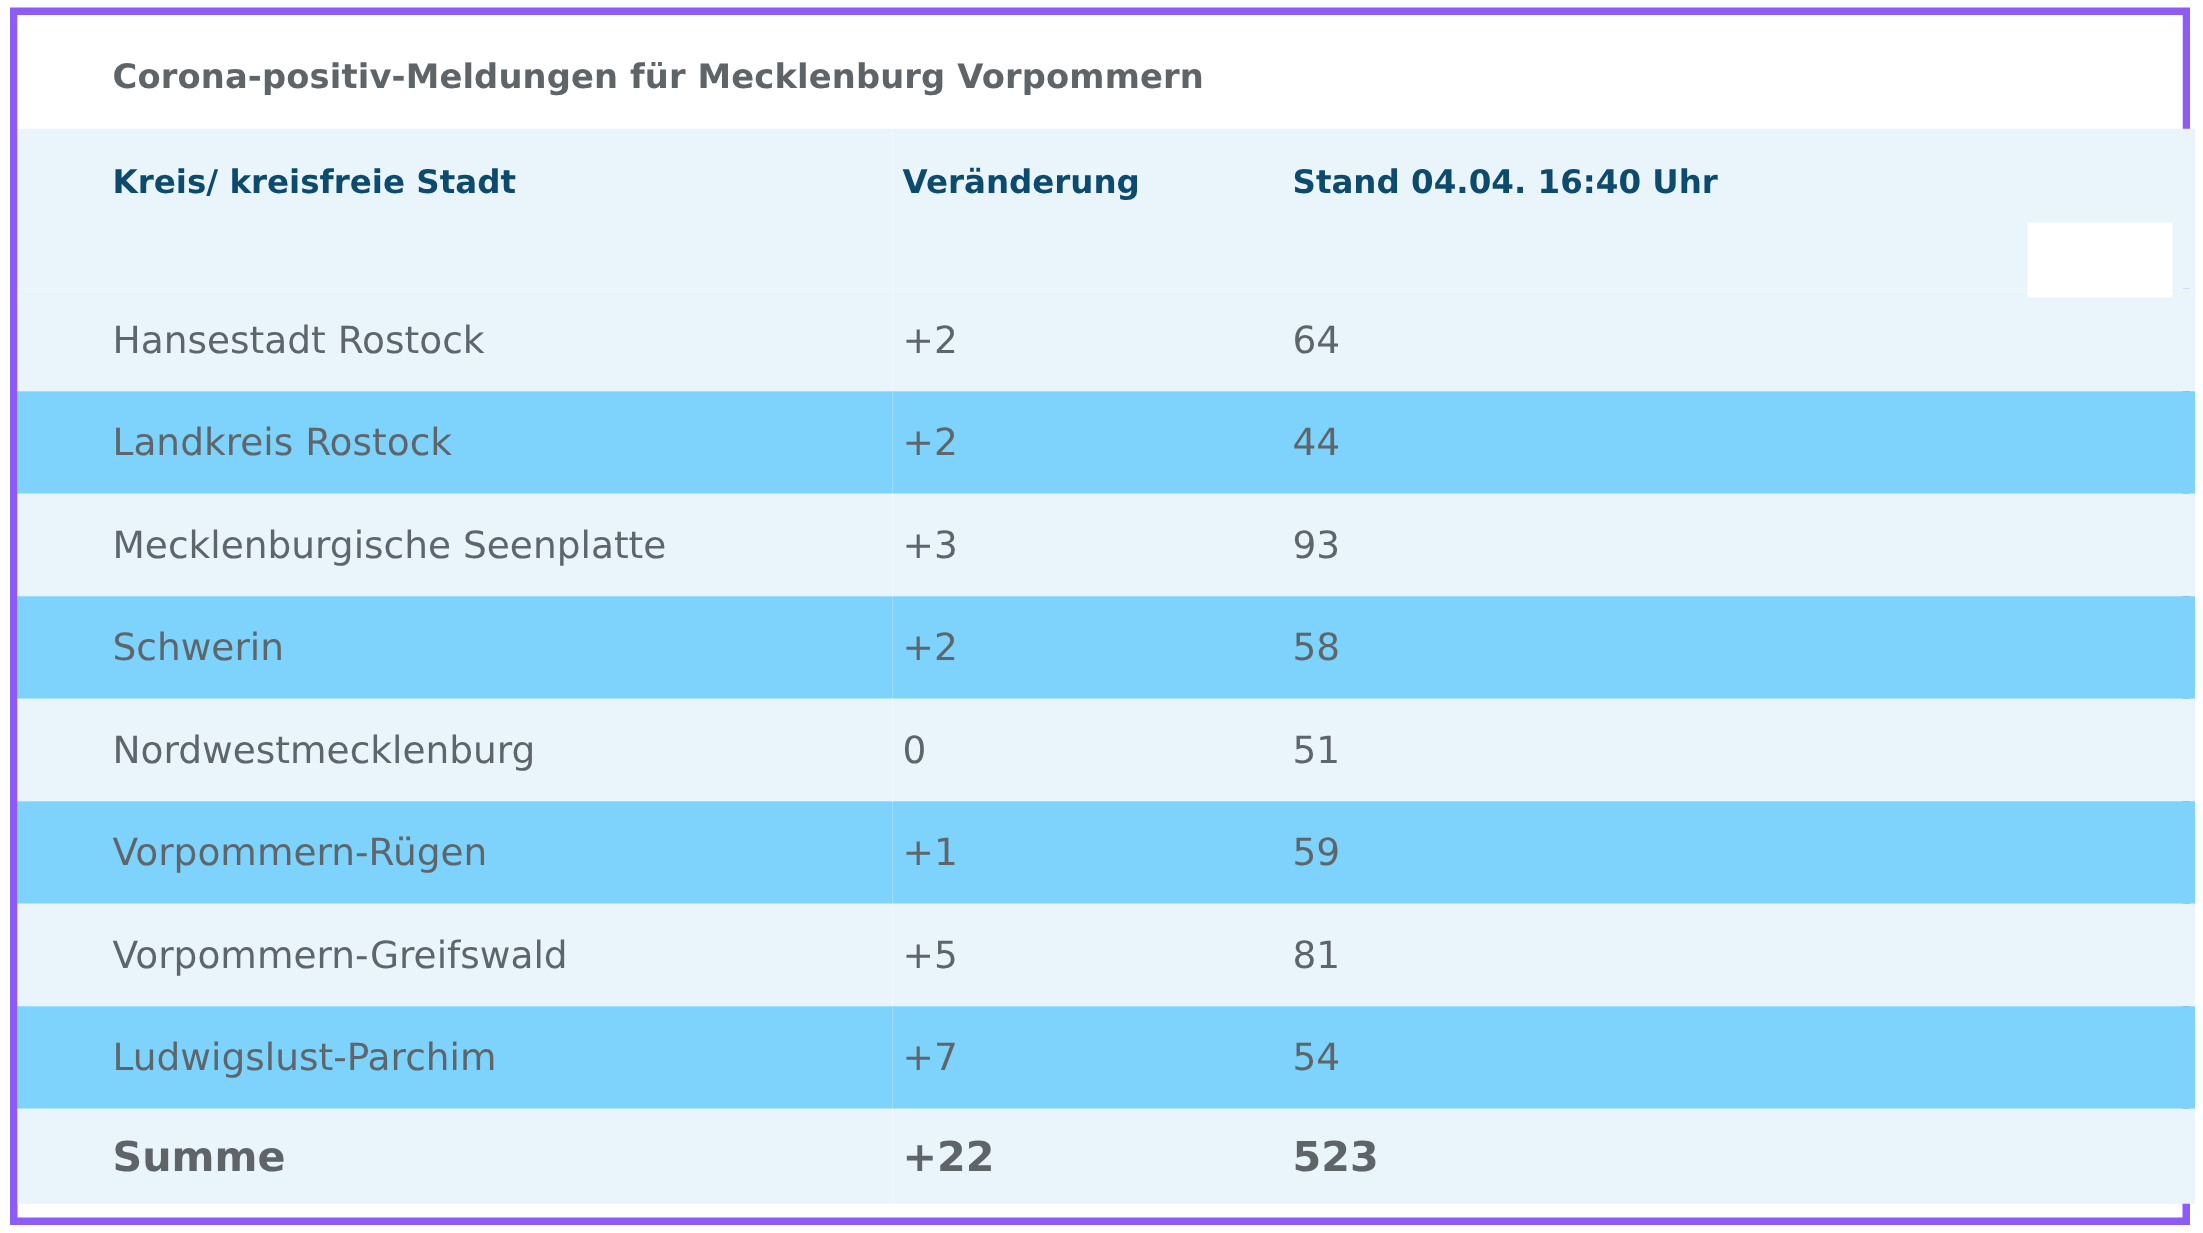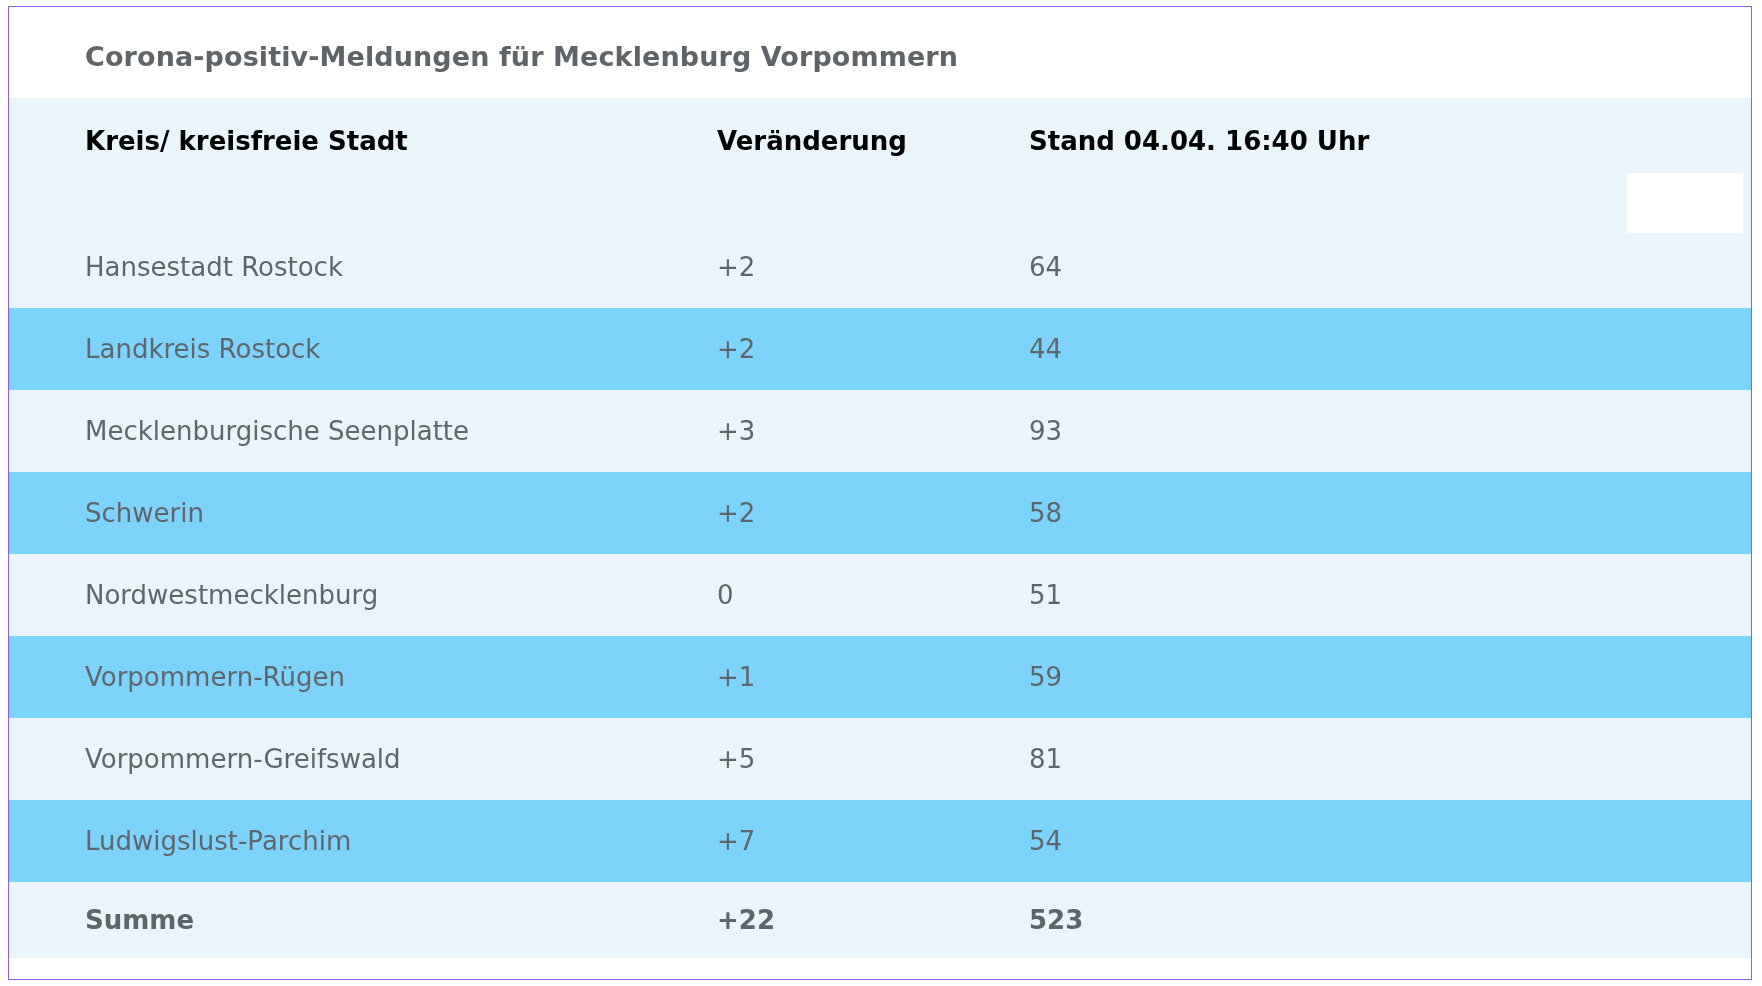--- a/index.html
+++ b/index.html
@@ -22,21 +22,21 @@
     box-sizing: border-box;
   }
 
   .table-frame {
     position: absolute;
     left: 8px;
     top: 6px;
     width: 1744px;
     height: 974px;
     box-sizing: border-box;
-    border: 1px solid #8b5cf6;
+    border: 6px solid #8b5cf6;
     background: #ffffff;
   }
 
   .table-title {
     box-sizing: border-box;
     padding: 34px 0 26px 76px;
     font-size: 27px;
     font-weight: bold;
     color: #5e6468;
     letter-spacing: 0.1px;
@@ -59,21 +59,21 @@
     vertical-align: middle;
   }
 
   .head-row {
     background: #e9f5fb;
     height: 128px;
   }
   .head-row th {
     font-size: 26px;
     font-weight: bold;
-    color: #000000;
+    color: #0c4a6e;
     vertical-align: top;
     padding-top: 28px;
   }
   .head-row th.h1 { padding-left: 76px; }
   .head-row th.h2 { padding-left: 8px; }
   .head-row th.h3 { padding-left: 10px; }
 
   .head-notch {
     position: absolute;
     right: 8px;
@@ -86,33 +86,33 @@
   .data-row {
     height: 82px;
   }
   .data-row.alt {
     background: #e9f5fb;
   }
   .data-row.plain {
     background: #7dd3fc;
   }
   .data-row td {
-    font-size: 26px;
+    font-size: 30px;
     color: #5f666b;
   }
   .data-row td.col-name { padding-left: 76px; }
   .data-row td.col-delta { padding-left: 8px; }
   .data-row td.col-value { padding-left: 10px; }
 
   .sum-row {
     height: 76px;
     background: #e9f5fb;
   }
   .sum-row td {
-    font-size: 26px;
+    font-size: 33px;
     font-weight: bold;
     color: #5e6468;
   }
   .sum-row td.col-name { padding-left: 76px; }
   .sum-row td.col-delta { padding-left: 8px; }
   .sum-row td.col-value { padding-left: 10px; }
 </style>
 </head>
 <body>
 

